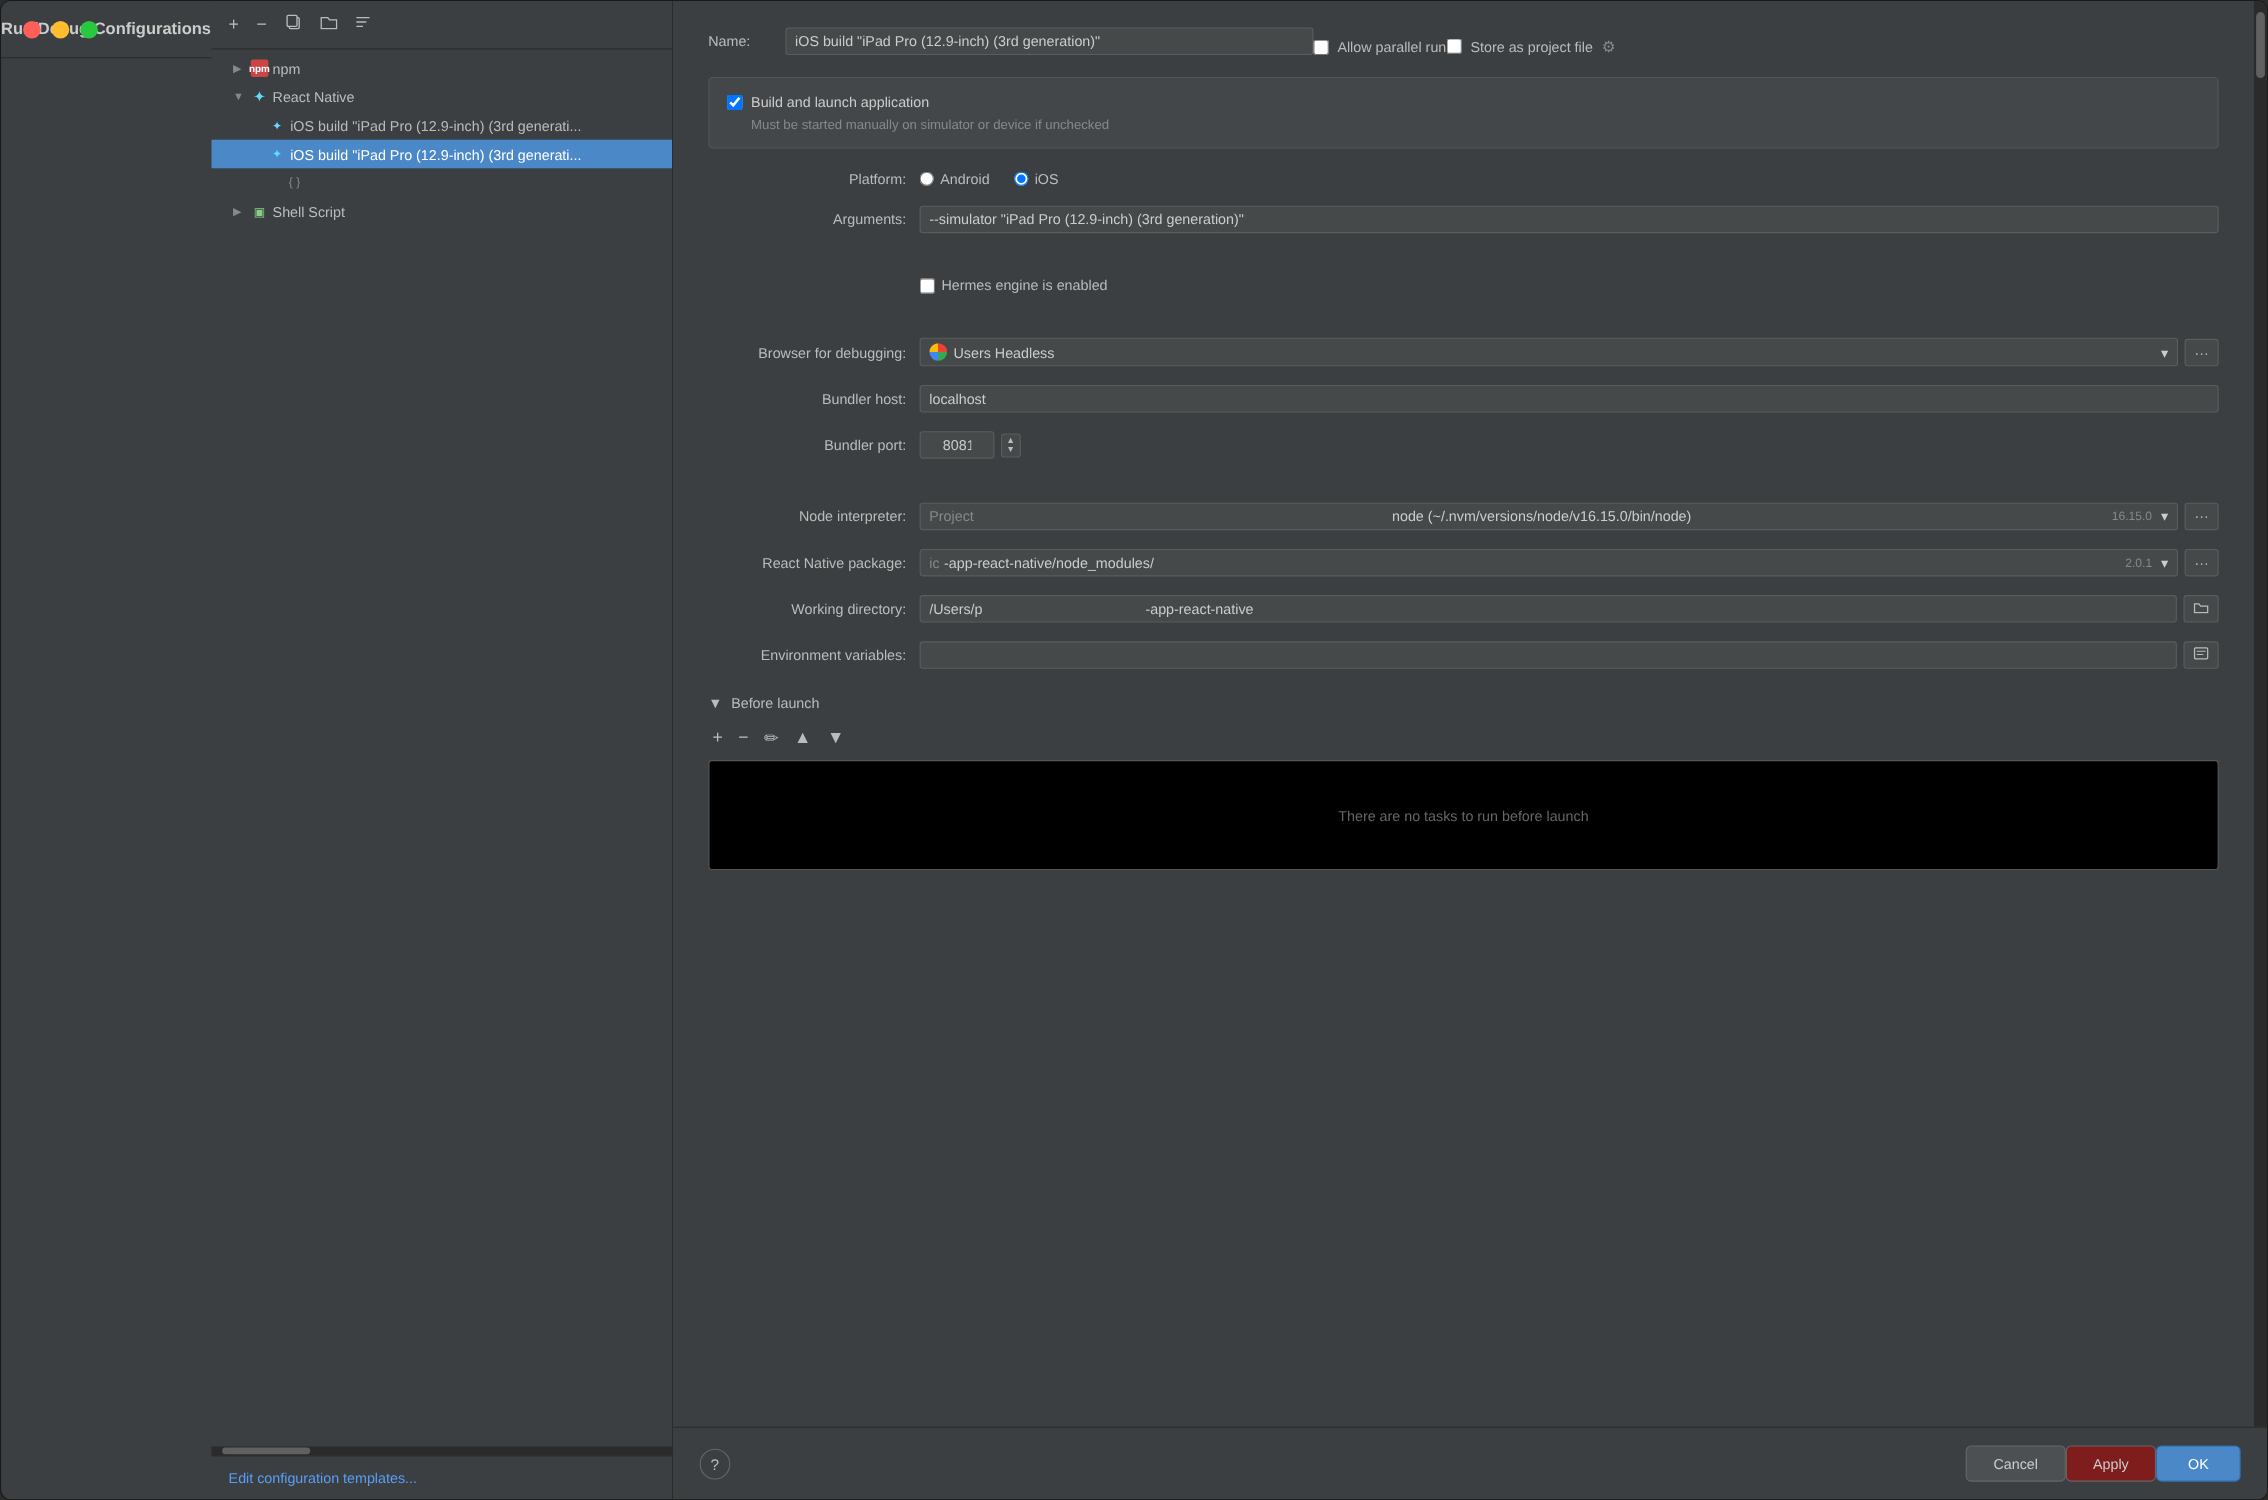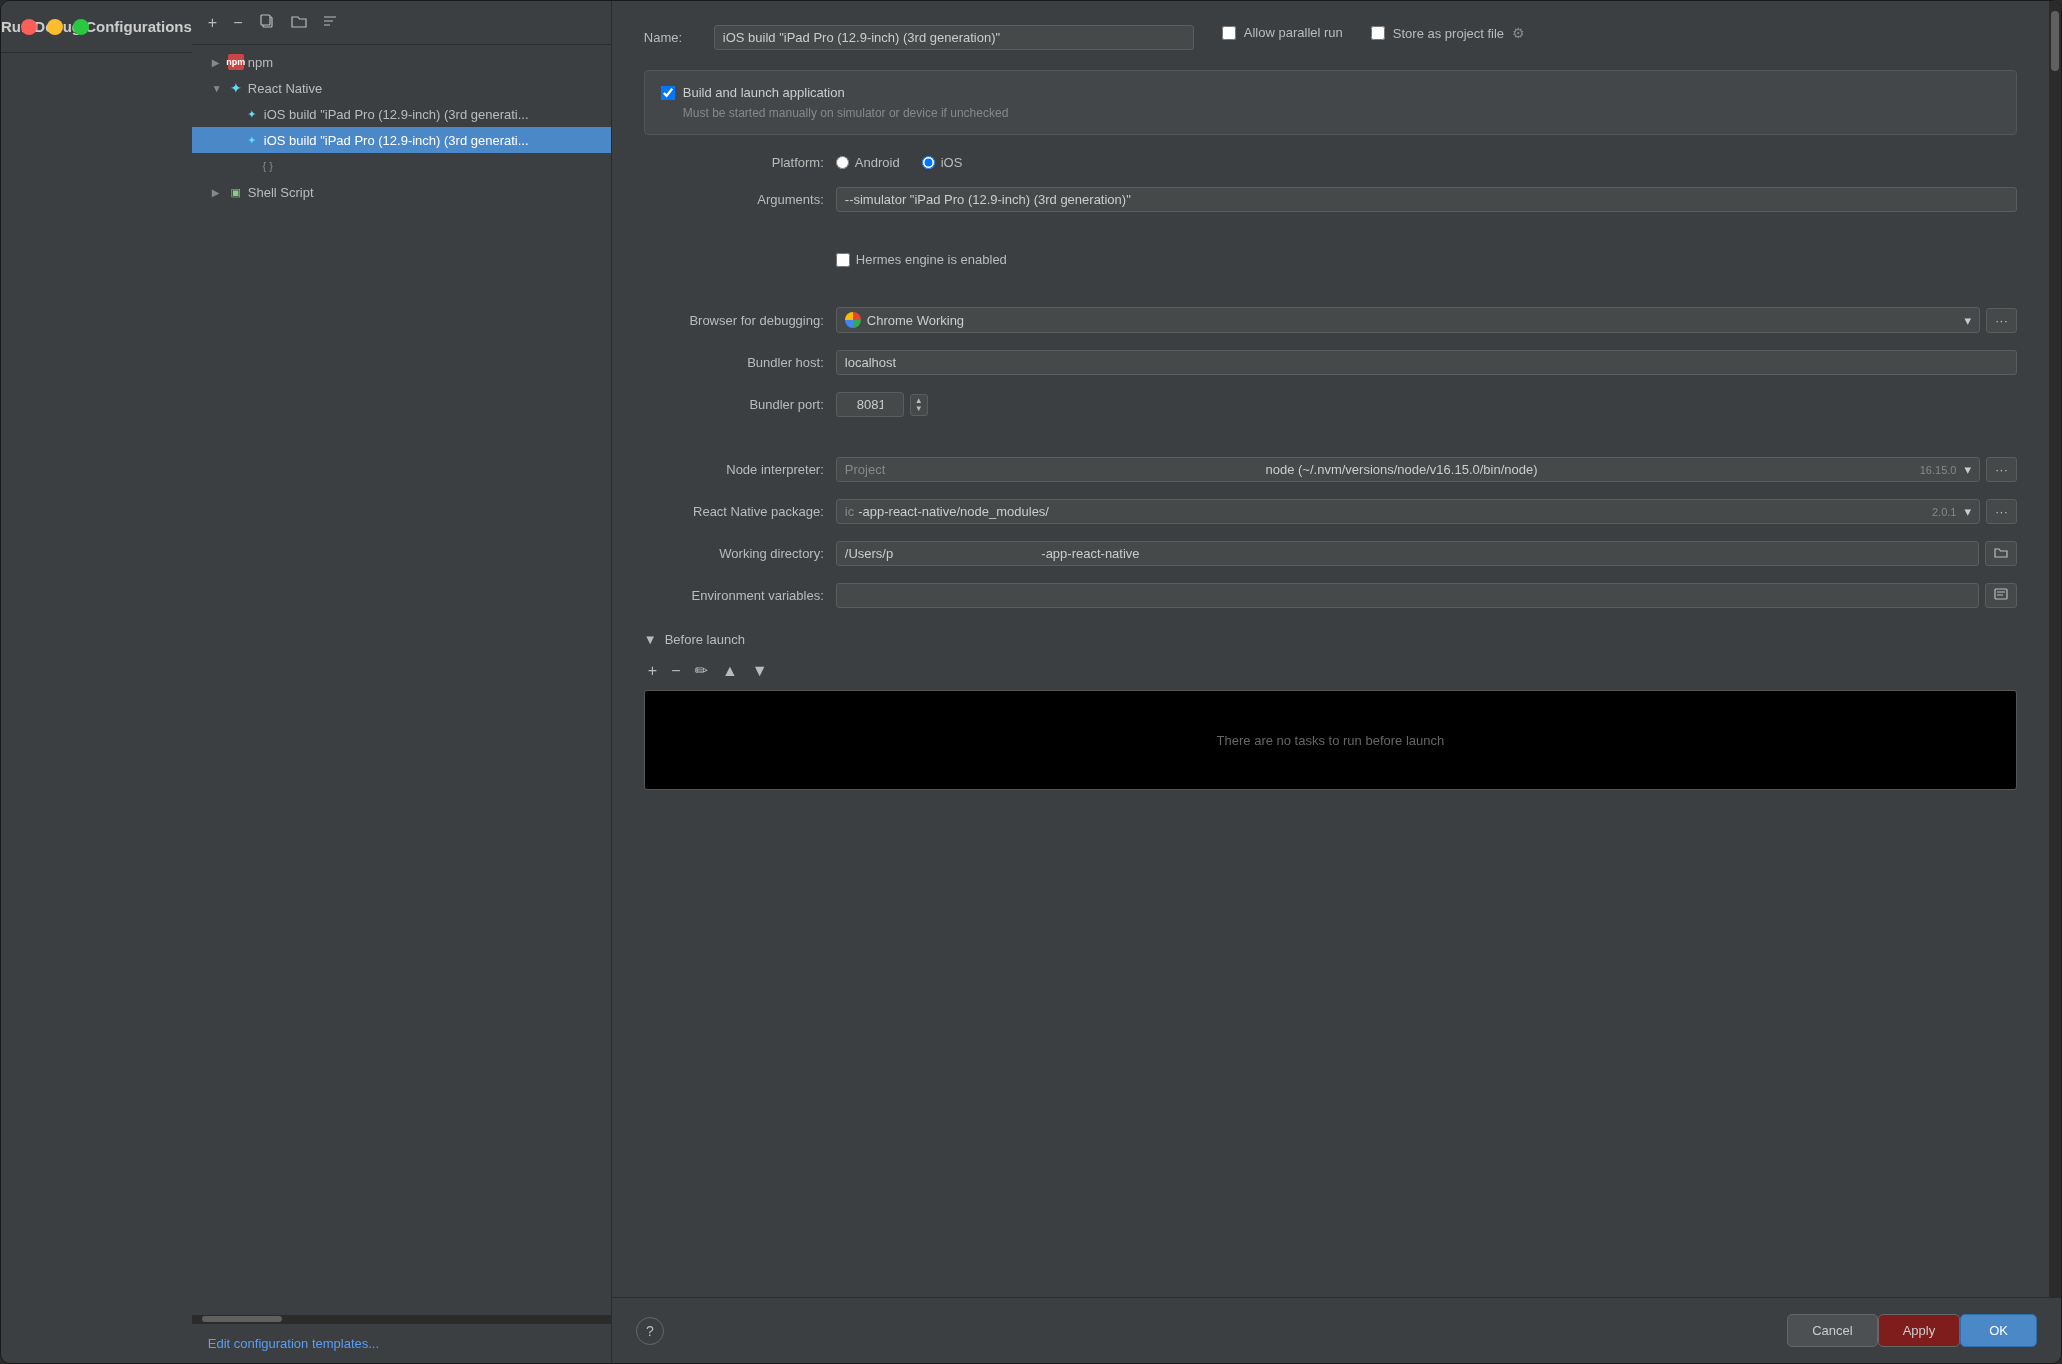--- a/index.html
+++ b/index.html
@@ -591,21 +591,21 @@
 
       <div class="left-footer">
         <a href="#">Edit configuration templates...</a>
       </div>
     </div>
 
     <div class="right-panel">
       <div style="display:flex; flex:1; overflow:hidden;">
         <div class="config-content">
 
-          <div style="display:flex; align-items:flex-start; gap:28px; margin-bottom:20px; flex-wrap:wrap;">
+          <div style="display:flex; align-items:flex-end; gap:0; margin-bottom:20px; flex-wrap:wrap;">
             <div style="display:flex; align-items:center; gap:10px;">
               <span class="name-label">Name:</span>
               <input type="text" class="name-input" value="iOS build &quot;iPad Pro (12.9-inch) (3rd generation)&quot;" style="">
             </div>
             <div style="display:flex; align-items:center; gap:8px;">
               <input type="checkbox" id="allow-parallel" style="">
               <label for="allow-parallel" class="checkbox-label">Allow parallel run</label>
             </div>
             <div style="display:flex; align-items:center; gap:8px;">
               <input type="checkbox" id="store-project" style="">
@@ -656,21 +656,21 @@
             </div>
 
             <div style="height:6px;"></div>
 
             <div class="field-row">
               <span class="field-label">Browser for debugging:</span>
               <div class="field-value">
                 <div class="dropdown">
                   <div class="dropdown-content">
                     <div class="chrome-icon"></div>
-                    <span>Chrome Working</span>
+                    <span>Users Headless</span>
                   </div>
                   <span>▾</span>
                 </div>
                 <button class="ellipsis-btn">···</button>
               </div>
             </div>
 
             <div class="field-row">
               <span class="field-label">Bundler host:</span>
               <div class="field-value">

